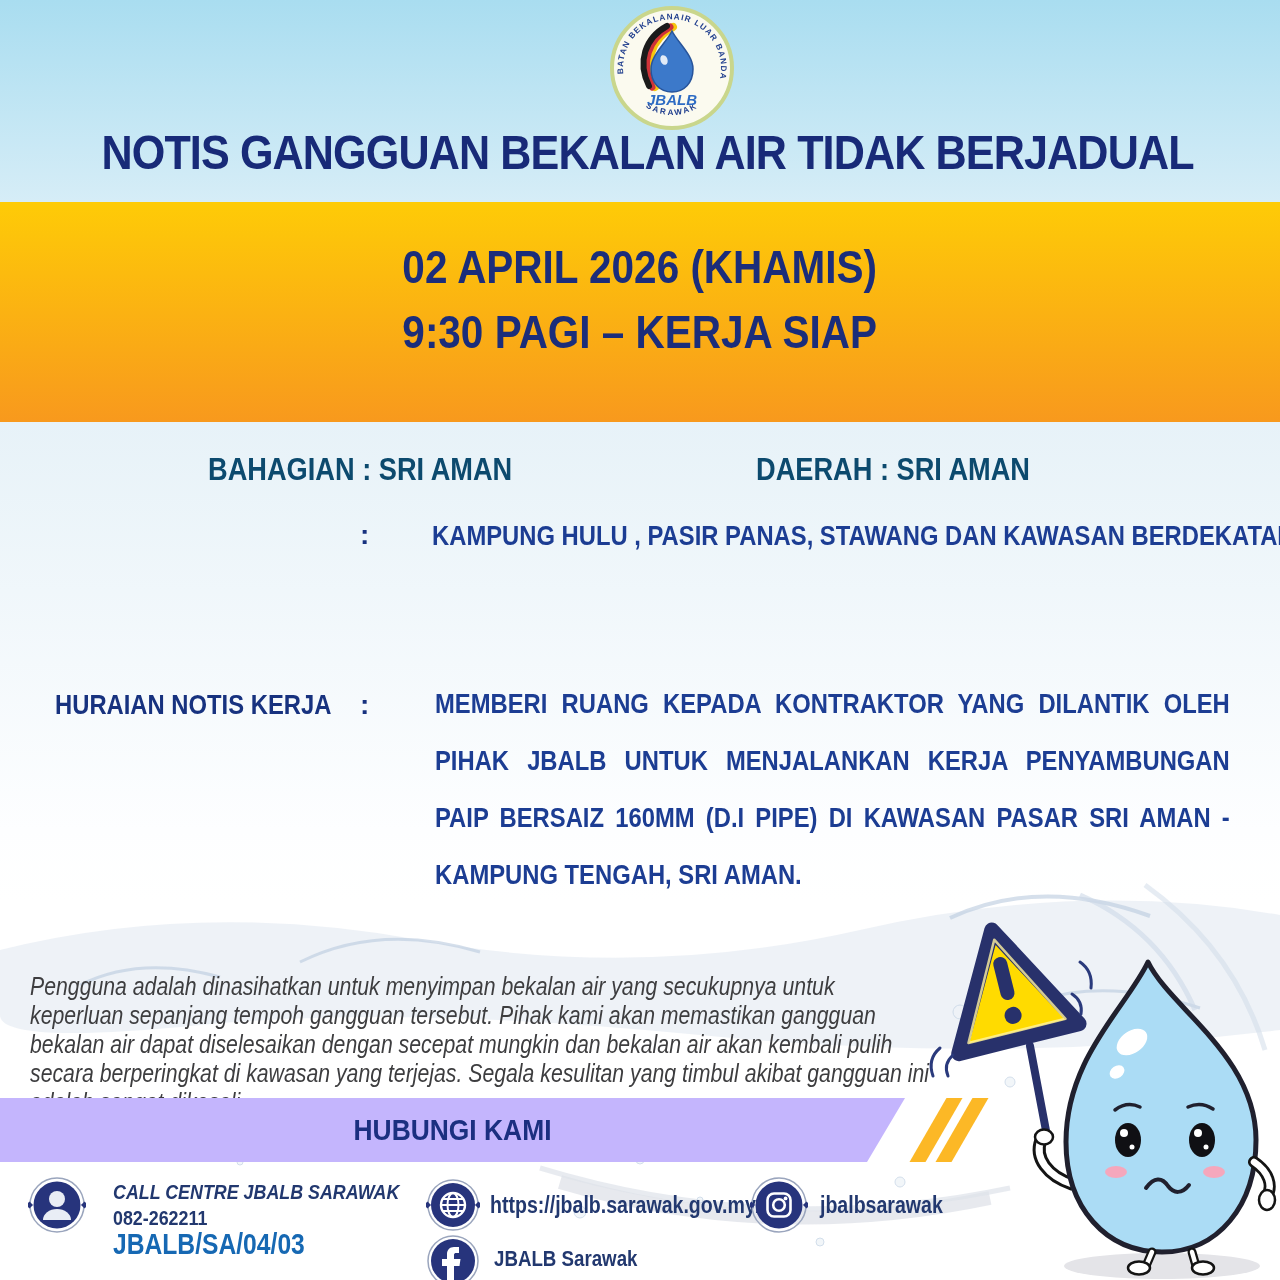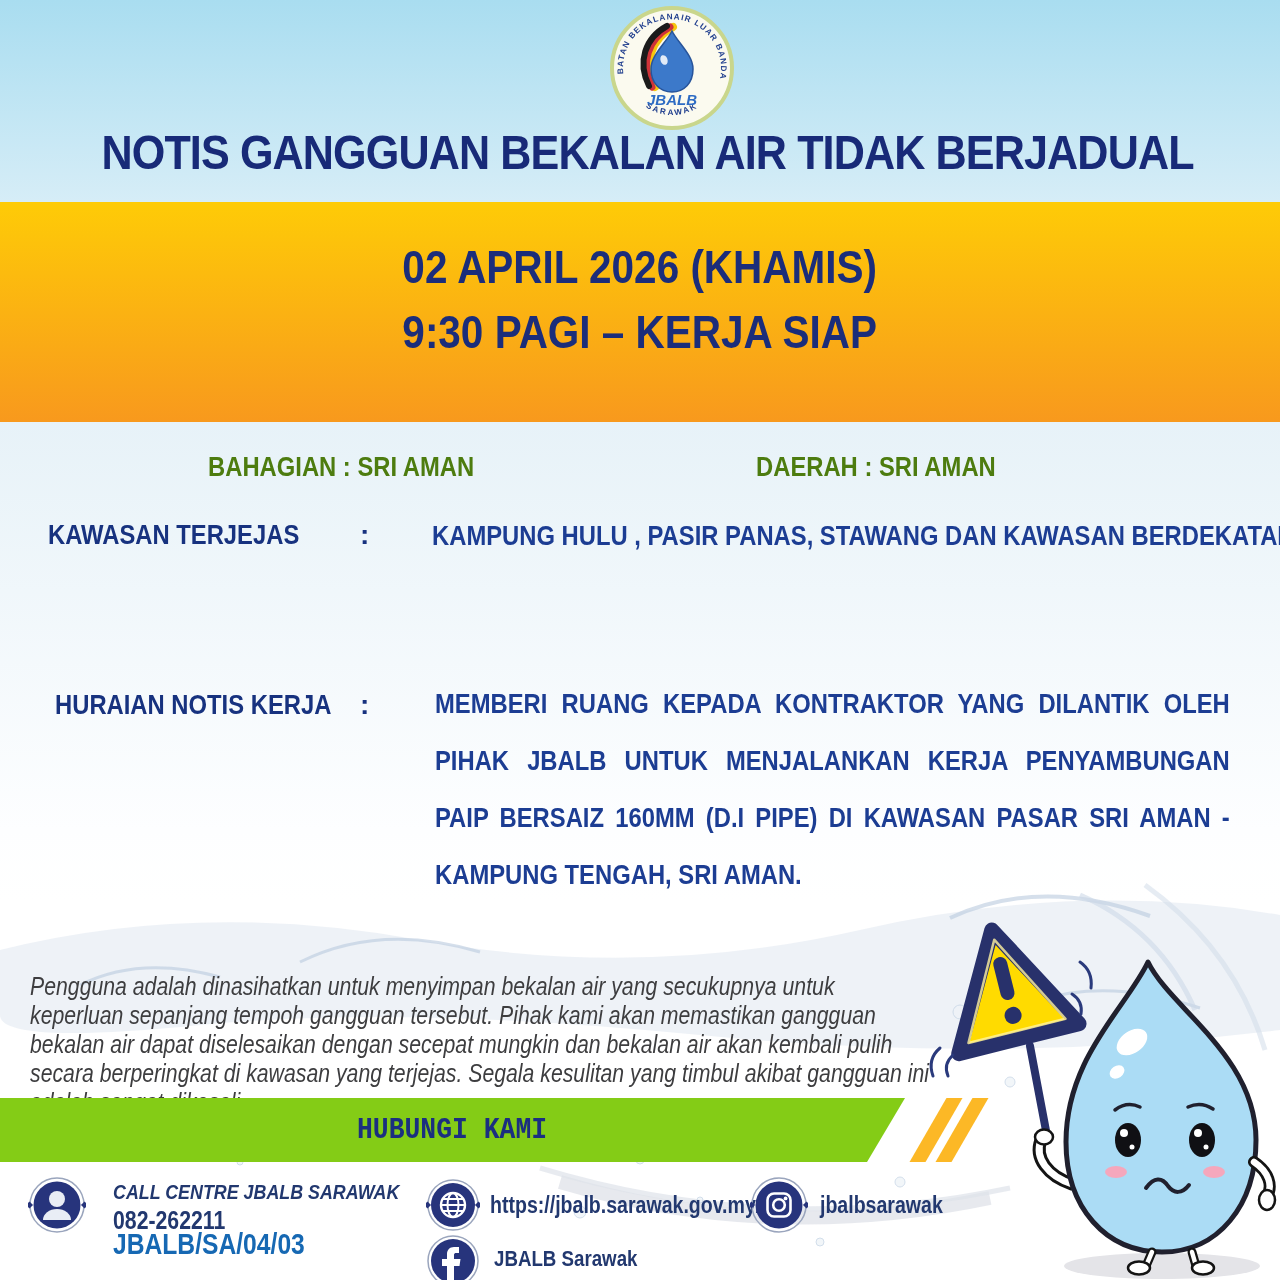--- a/index.html
+++ b/index.html
@@ -18,47 +18,47 @@
   .cond-l{display:inline-block;transform:scaleX(0.85);transform-origin:left center;white-space:nowrap;}
   
   .logo{left:608px;top:5px;width:128px;height:126px;}
   .main-title{left:0;top:124px;width:1280px;text-align:center;
     font-size:49px;font-weight:bold;color:#182a78;letter-spacing:-1px;padding-left:8px;}
   
   .date-line{left:0;width:1280px;text-align:center;font-weight:bold;color:#1b2d7a;font-size:46px;}
   .date-line1{top:240px;}
   .date-line2{top:305px;text-align:center;}
   
-  .region{font-size:28px;font-weight:bold;color:#4d7c0f;top:451px;}
+  .region{font-size:32px;font-weight:bold;color:#0c4a6e;top:451px;}
   .region-bahagian{left:208px;}
   .region-daerah{left:728px;margin-left:28px;}
   .field-label{font-size:28px;font-weight:bold;color:#17327f;}
   .field-colon{font-size:28px;font-weight:bold;color:#17327f;}
   .kawasan-label{left:48px;top:519px;}
   .kawasan-colon{left:360px;top:519px;}
   .kawasan-value{left:432px;top:520px;font-size:28px;font-weight:bold;color:#1c3d93;}
   .huraian-label{left:55px;top:689px;}
   .huraian-colon{left:360px;top:689px;}
   .huraian-value{left:435px;top:675px;width:935px;transform:scaleX(0.85);transform-origin:left top;
     font-size:28px;font-weight:bold;color:#1c3d93;text-align:justify;line-height:57px;}
   
   .disclaimer{left:30px;top:972px;width:1062px;transform:scaleX(0.85);transform-origin:left top;
     font-size:25px;font-style:italic;font-weight:500;color:#3d3d3f;line-height:29px;}
   
-  .hubungi-banner{left:0;top:1098px;width:905px;height:64px;background:#84cc16;
+  .hubungi-banner{left:0;top:1098px;width:905px;height:64px;background:#c4b5fd;
     clip-path:polygon(0 0,100% 0,calc(100% - 38px) 100%,0 100%);
-    display:flex;align-items:center;justify-content:center;font-family:Liberation Mono, monospace;}
+    display:flex;align-items:center;justify-content:center;}
   .hubungi-text{font-size:30px;font-weight:bold;color:#1b2f80;}
   .stripe{top:1098px;height:64px;background:#fcb826;transform:skewX(-30deg);}
   .stripe1{left:928px;width:16px;}
   .stripe2{left:954px;width:16px;}
   
   .ft-navy{color:#22386f;font-weight:bold;}
   .cc-label{left:113px;top:1180px;font-size:21px;font-style:italic;}
-  .cc-phone{left:113px;top:1206px;font-size:25px;}
+  .cc-phone{left:113px;top:1206px;font-size:21px;}
   .cc-ref{left:113px;top:1228px;font-size:29px;font-weight:bold;color:#1668b3;}
   .url-text{left:490px;top:1192px;font-size:23px;}
   .fb-text{left:494px;top:1246px;font-size:22px;}
   .ig-text{left:820px;top:1192px;font-size:23px;}
   .z1{z-index:1;} .z2{z-index:2;} .z3{z-index:3;}
 </style>
 </head>
 <body>
 
 <div id="poster">
@@ -127,23 +127,20 @@
     <span class="cond">9:30 PAGI – KERJA SIAP</span>
   </div>
 
   <div class="abs region region-bahagian z2">
     <span class="cond-l">BAHAGIAN : SRI AMAN</span>
   </div>
   <div class="abs region region-daerah z2">
     <span class="cond-l">DAERAH : SRI AMAN</span>
   </div>
 
-  <div class="abs field-label kawasan-label z2">
-    <span class="cond-l">KAWASAN TERJEJAS</span>
-  </div>
   <div class="abs field-colon kawasan-colon z2">:</div>
   <div class="abs kawasan-value z2">
     <span class="cond-l">KAMPUNG HULU , PASIR PANAS, STAWANG DAN KAWASAN BERDEKATAN.</span>
   </div>
 
   <div class="abs field-label huraian-label z2">
     <span class="cond-l">HURAIAN NOTIS KERJA</span>
   </div>
   <div class="abs field-colon huraian-colon z2">:</div>
   <div class="abs huraian-value z2">MEMBERI RUANG KEPADA KONTRAKTOR YANG DILANTIK OLEH PIHAK JBALB UNTUK MENJALANKAN KERJA PENYAMBUNGAN PAIP BERSAIZ 160MM (D.I PIPE) DI KAWASAN PASAR SRI AMAN - KAMPUNG TENGAH, SRI AMAN.</div>

